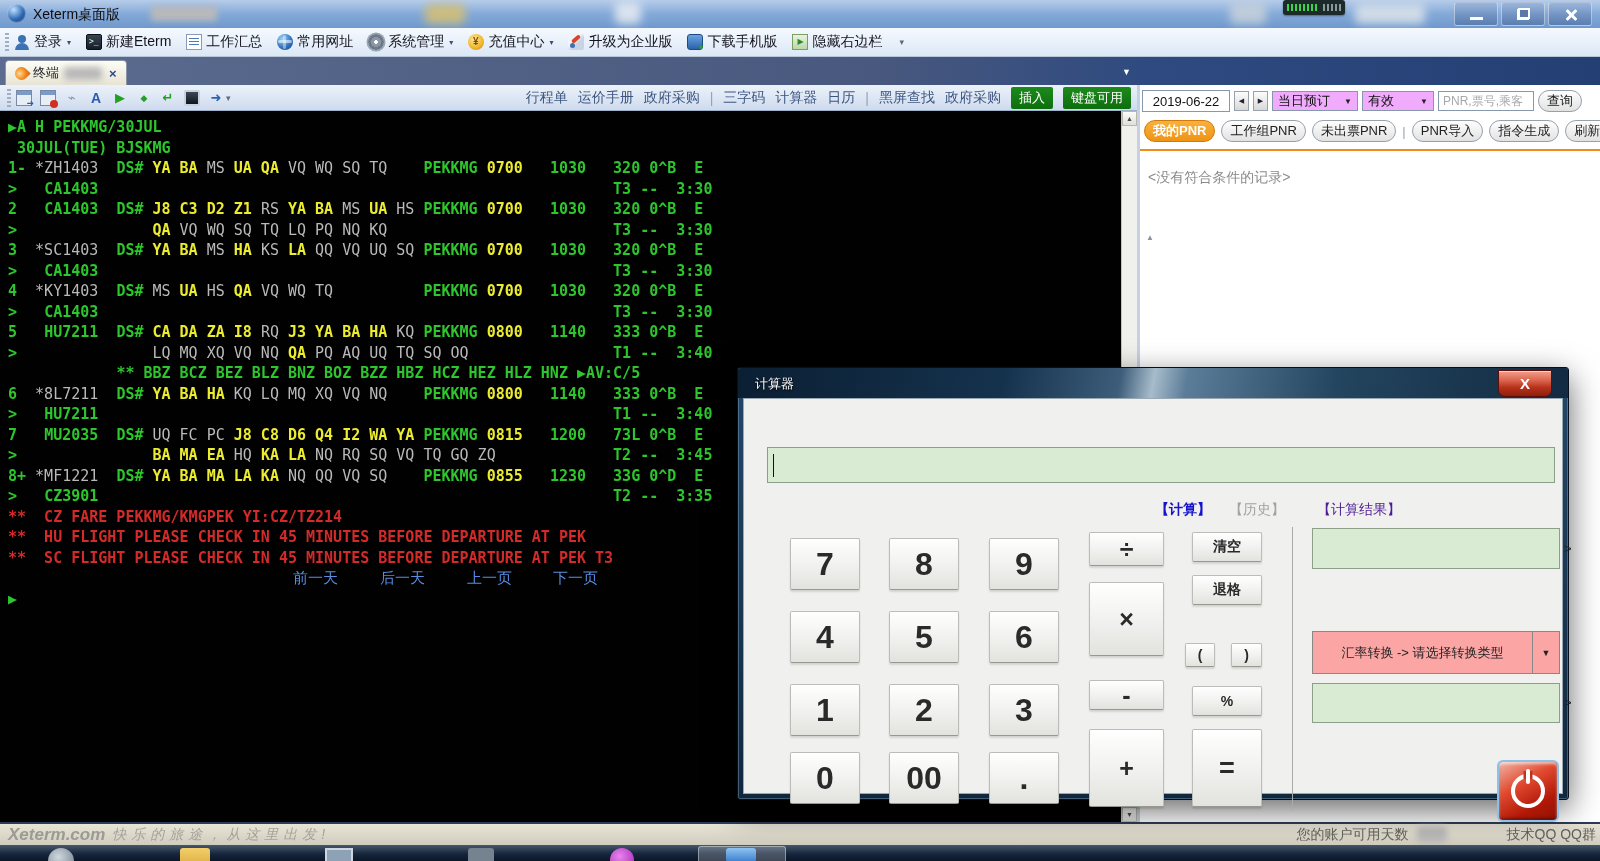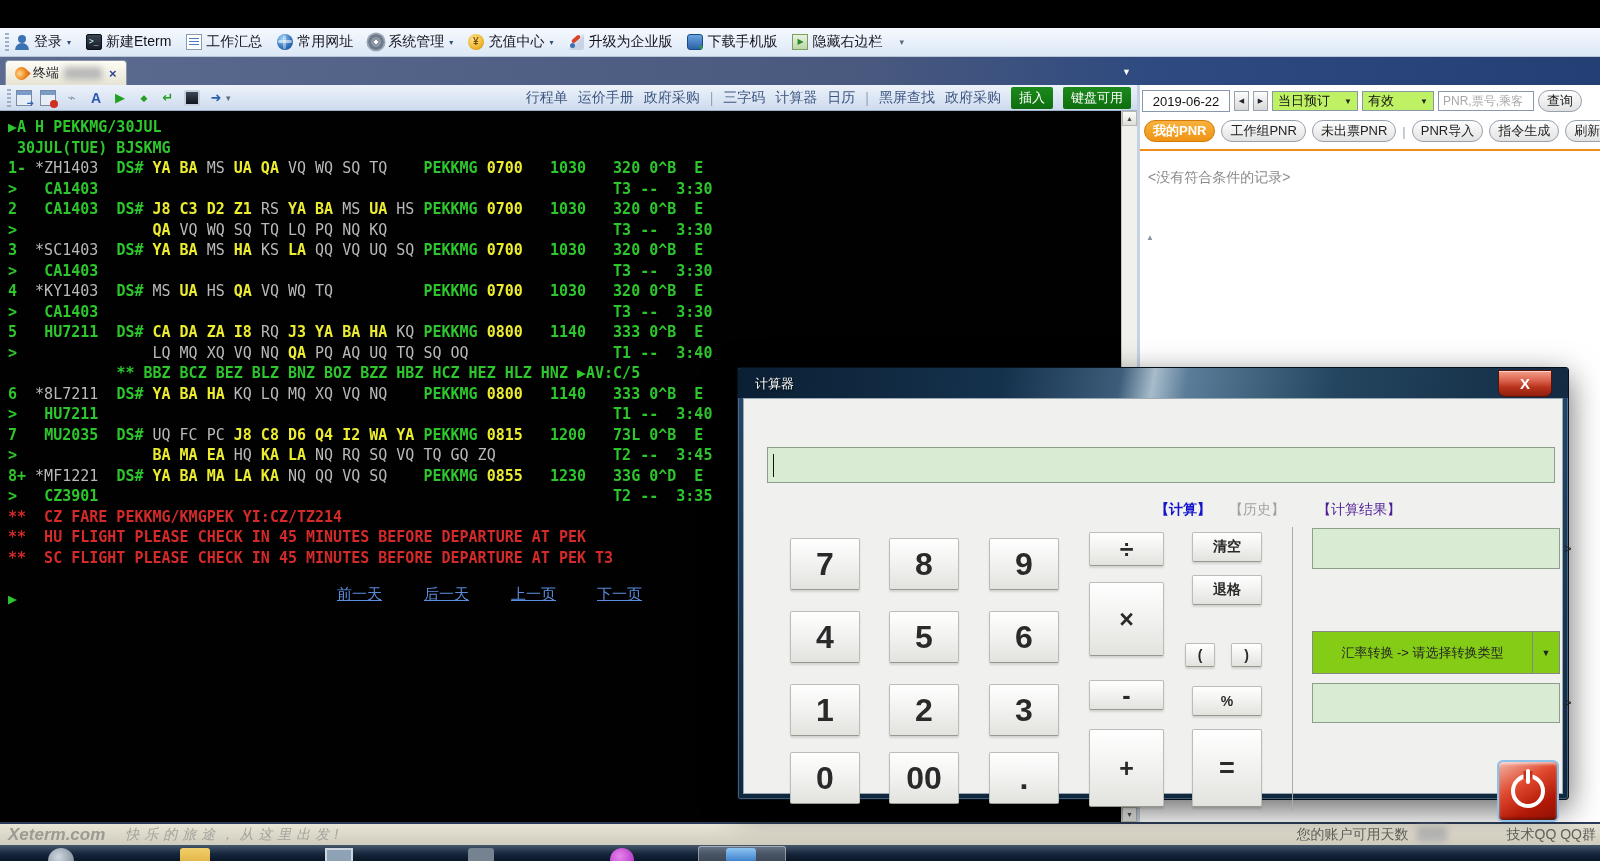--- a/index.html
+++ b/index.html
@@ -97,49 +97,49 @@
   .tt-links{margin-left:auto;display:flex;align-items:center;gap:10px;font-size:14px;color:#3d5680;}
   .tt-link{cursor:pointer;white-space:nowrap;}
   .tt-sep{color:#92a4bc;}
   .badge{background:linear-gradient(#1d8a1d,#0d6e0d);color:#fff;font-size:13px;padding:2px 8px;border-radius:2px;cursor:pointer;white-space:nowrap;}
   
   .terminal{position:absolute;left:0;top:111px;width:1121px;height:711px;background:#010101;
     font-family:"DejaVu Sans Mono","Liberation Mono",monospace;font-size:15px;font-weight:700;
     padding:7px 0 0 8px;box-sizing:border-box;overflow:hidden;}
   .term-line{height:20.5px;white-space:pre;position:relative;}
   .c-g{color:var(--tg);} .c-y{color:var(--ty);} .c-w{color:var(--tw);font-weight:400;} .c-r{color:var(--tr);}
-  .term-link{position:absolute;top:16px;color:var(--tlink);text-decoration:underline;cursor:pointer;font-weight:400;margin-left:44px;}
+  .term-link{position:absolute;top:0;color:var(--tlink);cursor:pointer;font-weight:400;}
   .term-scrollbar{position:absolute;left:1121px;top:111px;width:16px;height:711px;background:#f0f0ec;border-left:1px solid #c4c4bc;box-sizing:border-box;}
   .sb-btn{position:absolute;left:0;width:15px;height:15px;display:flex;align-items:center;justify-content:center;
     font-size:7px;color:#4a4a44;background:linear-gradient(#fdfdfb,#dededa);border:1px solid #b8b8b0;box-sizing:border-box;cursor:pointer;}
   .splitter{position:absolute;left:1137px;top:85px;width:3px;height:737px;background:#c6d2e4;}
   
   .side-panel{position:absolute;left:1140px;top:85px;width:460px;height:737px;background:#fff;box-sizing:border-box;}
   .filter-row{display:flex;align-items:center;gap:4px;padding:5px 2px 0 2px;}
   .date-box{width:86px;height:20px;border:1px solid #8898ac;font-size:13px;display:flex;align-items:center;justify-content:center;color:#111;}
   .spin{width:15px;height:20px;background:linear-gradient(#fdfdfd,#d8d8d8);border:1px solid #98a2ae;
     display:flex;align-items:center;justify-content:center;font-size:7px;color:#223;cursor:pointer;box-sizing:border-box;}
-  .sel{height:20px;border:1px solid #8898ac;background:#bef264;font-size:13px;color:#111;
+  .sel{height:20px;border:1px solid #8898ac;background:#f0abfc;font-size:13px;color:#111;
     display:flex;align-items:center;justify-content:space-between;padding:4px 5px;cursor:pointer;box-sizing:border-box;}
   .sel .ar{font-size:8px;color:#222;margin-left:6px;}
   .search-inp{width:96px;height:20px;border:1px solid #8898ac;color:#a8a8a8;font-size:12px;
     display:flex;align-items:center;padding:0 4px;box-sizing:border-box;overflow:hidden;white-space:nowrap;}
   .btn{height:22px;background:linear-gradient(#fefefe,#e2e2e2);border:1px solid #98a0ac;font-size:13px;color:#222;
     display:flex;align-items:center;justify-content:center;padding:0 8px;border-radius:11px;cursor:pointer;white-space:nowrap;box-sizing:border-box;}
   .pnr-row{display:flex;align-items:center;gap:6px;padding:8px 2px 0 4px;}
   .btn.orange{background:linear-gradient(#f8b13c,#ef9415);border-color:#d2790a;color:#fff;font-weight:bold;}
   .pnr-sep{color:#9aa4b0;font-size:13px;}
   .orange-line{height:2px;background:var(--orange);margin-top:7px;}
   .empty-text{color:#8a8a8a;font-size:14px;padding:18px 0 0 8px;}
   .panel-arrow{position:absolute;left:6px;top:148px;font-size:8px;color:#8a94a0;}
   
   .statusbar{position:absolute;left:0;top:822px;width:1600px;height:23px;box-sizing:border-box;
     background:linear-gradient(#e8e4d6,#d0ccbe);border-top:2px solid #2c3c58;display:flex;align-items:center;}
   .brand{font-weight:bold;font-style:italic;font-size:17px;color:#9b9b93;margin-left:8px;}
-  .slogan{font-style:italic;font-size:14px;color:#a3a39b;margin-left:20px;letter-spacing:5px;}
+  .slogan{font-style:italic;font-size:14px;color:#a3a39b;margin-left:7px;letter-spacing:5px;}
   .sb-right{margin-left:auto;display:flex;align-items:center;font-size:14px;color:#63635d;margin-right:4px;}
   .sb-redact{width:30px;height:16px;margin:0 60px 0 8px;}
   .taskbar{position:absolute;left:0;top:845px;width:1600px;height:16px;overflow:hidden;
     background:linear-gradient(#48586c,#16263c 55%,#0a1628);}
   .tk{position:absolute;top:3px;}
   
   .calc{position:absolute;left:737px;top:367px;width:830px;height:431px;z-index:20;
     background:linear-gradient(#24486a,#10283e);border:1px solid #06101c;border-radius:3px;
     box-shadow:0 10px 32px rgba(0,0,0,.6), inset 0 0 0 1px rgba(160,190,215,.35);}
   .calc-title{position:absolute;left:0;top:0;right:0;height:30px;border-radius:3px 3px 0 0;overflow:hidden;
@@ -154,36 +154,57 @@
   .green-box{background:#d9ecd3;border:1px solid #8aa08a;}
   .cursor{position:absolute;left:5px;top:6px;width:1px;height:23px;background:#111;}
   .lbl{position:absolute;font-size:14px;white-space:nowrap;}
   .ckey{position:absolute;background:linear-gradient(#ffffff,#f0f0ee 55%,#e2e2de);border:1px solid #bcbcb8;
     border-bottom-color:#98988f;border-radius:2px;display:flex;align-items:center;justify-content:center;
     color:#2a2a2a;cursor:pointer;box-shadow:0 2px 2px rgba(0,0,0,.12);box-sizing:border-box;}
   .k-big{font-size:32px;font-weight:bold;} .k-op{font-size:25px;font-weight:bold;}
   .k-sm{font-size:14px;font-weight:bold;} .k-eq{font-size:27px;font-weight:bold;}
   .vdiv{position:absolute;left:548px;top:128px;width:1px;height:284px;background:#aaa;}
   .gt{position:absolute;font-size:13px;color:#222;}
-  .conv{display:flex;align-items:stretch;background:#84cc16;border:1px solid #888;cursor:pointer;}
+  .conv{display:flex;align-items:stretch;background:#fca5a5;border:1px solid #888;cursor:pointer;}
   .conv-label{flex:1;display:flex;align-items:center;justify-content:center;font-size:13px;color:#222;white-space:nowrap;}
   .conv-arrow{width:26px;border-left:1px solid #888;display:flex;align-items:center;justify-content:center;font-size:9px;color:#222;}
   .power{position:absolute;left:753px;top:361px;width:62px;height:62px;border:2px solid #8ec1e8;border-radius:6px;
     background:linear-gradient(150deg,#f2b5a8,#e04a2f 38%,#b21807 72%,#8e1205);
     display:flex;align-items:center;justify-content:center;cursor:pointer;
     box-shadow:inset 0 2px 3px rgba(255,255,255,.6), inset 0 -2px 3px rgba(0,0,0,.35);box-sizing:border-box;}
   .power-sym{position:relative;width:26px;height:26px;border:4px solid #fff;border-radius:50%;}
   .power-sym::before{content:"";position:absolute;top:-7px;left:50%;transform:translateX(-50%);width:9px;height:8px;background:#c23318;}
   .power-sym::after{content:"";position:absolute;top:-9px;left:50%;transform:translateX(-50%);width:4px;height:15px;background:#fff;border-radius:2px;}
 </style>
 </head>
 <body>
 
 <div id="app">
 
+  <div class="titlebar">
+    <div class="blob" style="left:425px;top:4px;width:40px;height:20px;background:#d8c070;"></div>
+    <div class="blob" style="left:615px;top:2px;width:26px;height:22px;background:#e8ecf2;"></div>
+    <div class="blob" style="left:1230px;top:2px;width:36px;height:22px;background:#c8d2dc;"></div>
+    <div class="blob" style="right:175px;top:4px;width:70px;height:20px;background:#dde4ea;"></div>
+    <span class="app-ico"></span>
+    <span class="title-text">Xeterm桌面版</span>
+    <span class="redact title-redact"></span>
+    <span class="gadget"></span>
+    <div class="winbtns">
+      <span class="winbtn">
+          <span class="g-min"></span>
+        </span>
+      <span class="winbtn">
+          <span class="g-rest"></span>
+        </span>
+      <span class="winbtn">
+          <span class="g-x"></span>
+        </span>
+    </div>
+  </div>
 
   <div class="main-toolbar">
     <span class="gripper"></span>
     <span id="main-toolbar-items" style="display:flex;align-items:center;">
         <span class="tb-item">
           <span class="icon16 ic-user"></span>
           <span>登录</span>
           <span class="caret">▾</span>
         </span>
         <span class="tb-item">

